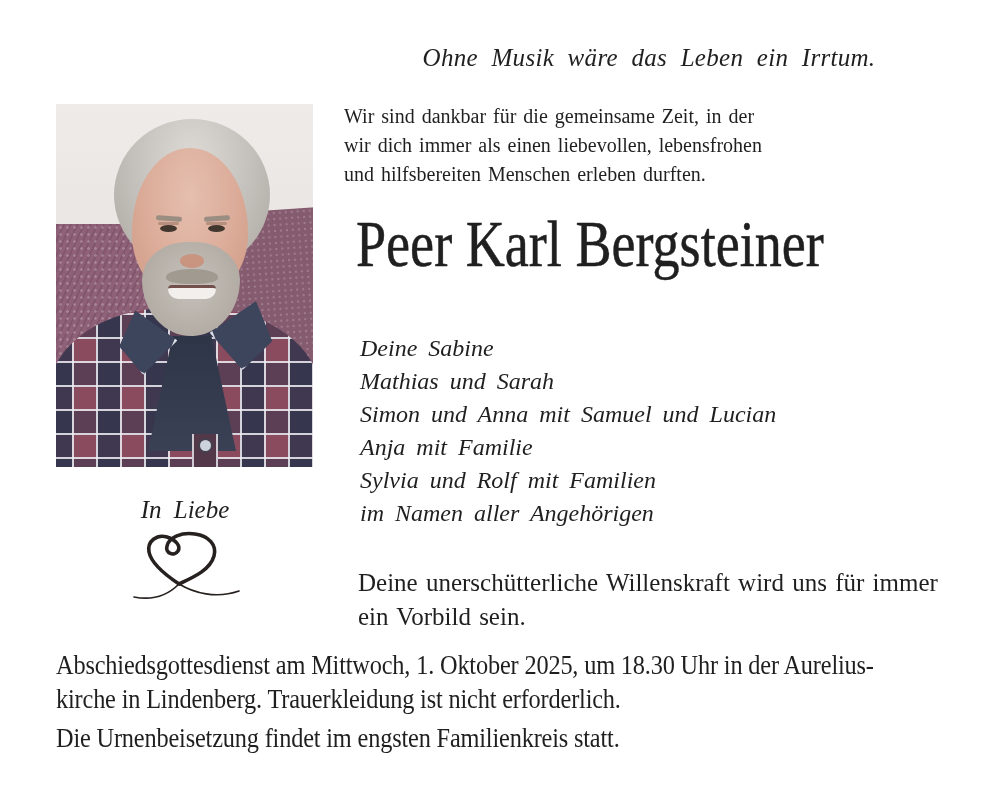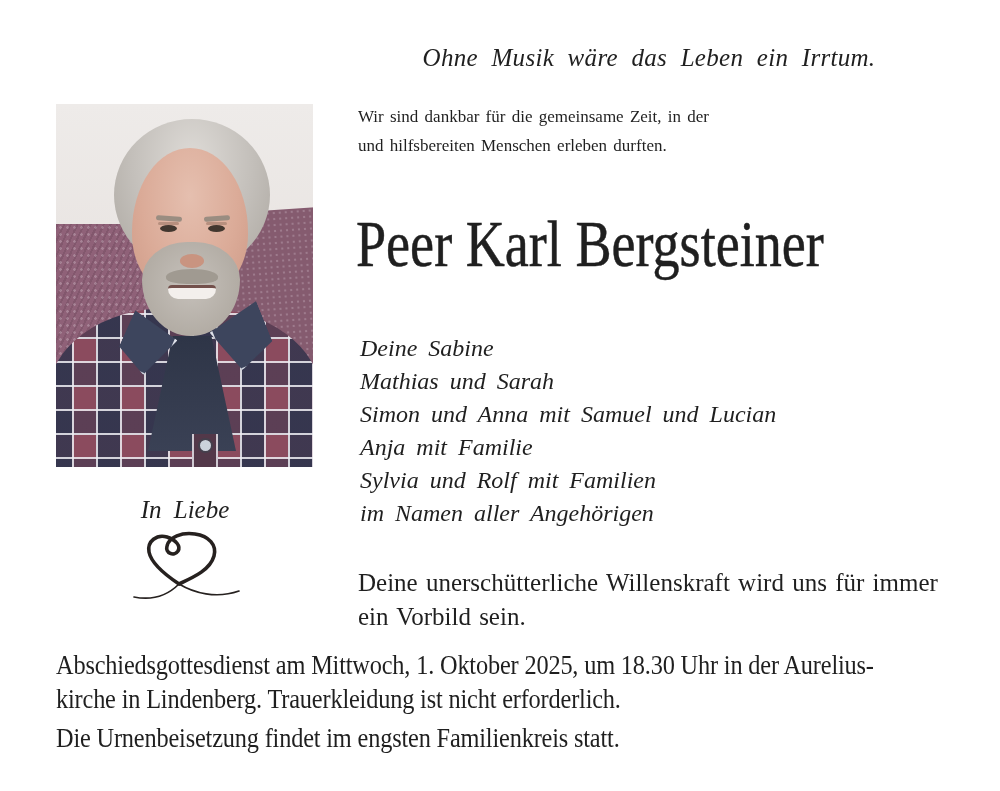--- a/index.html
+++ b/index.html
@@ -8,22 +8,22 @@
     font-family:"Liberation Serif", serif; color:#1f1f1f; overflow:hidden;padding-left:44px;
   }
 
   
   .quote {
     position:absolute; left:358px; top:44px; width:582px;
     text-align:center; font-style:italic; font-size:25px;
     word-spacing:7px; letter-spacing:.3px;
   }
   .intro {
-    position:absolute; left:358px; top:102px; width:600px;
-    font-size:17px; line-height:29px; word-spacing:2px; white-space:nowrap;
+    position:absolute; left:344px; top:102px; width:600px;
+    font-size:20px; line-height:29px; word-spacing:2px; white-space:nowrap;
   }
   .name {
     position:absolute; left:356px; top:206px; margin:0;
     font-size:66px; font-weight:normal; white-space:nowrap;
     transform:scaleX(.82); transform-origin:left top;
     -webkit-text-stroke:.5px #1f1f1f; letter-spacing:0;
   }
   .dates {
     position:absolute; left:358px; top:281px; width:582px;
     text-align:center; font-size:26px; white-space:nowrap;
@@ -175,20 +175,21 @@
       <div class="ph-eye l"></div>
       <div class="ph-eye r"></div>
       <div class="ph-nose"></div>
       <div class="ph-mustache"></div>
       <div class="ph-mouth"></div>
     </div>
   </div>
 
   <div class="intro">
       <span class="ln">Wir sind dankbar für die gemeinsame Zeit, in der</span>
+      <span class="ln">wir dich immer als einen liebevollen, lebensfrohen</span>
       <span class="ln">und hilfsbereiten Menschen erleben durften.</span>
     </div>
 
   <h1 class="name">Peer Karl Bergsteiner</h1>
 
 
   <div class="family">
       <span class="ln">Deine Sabine</span>
       <span class="ln">Mathias und Sarah</span>
       <span class="ln">Simon und Anna mit Samuel und Lucian</span>

